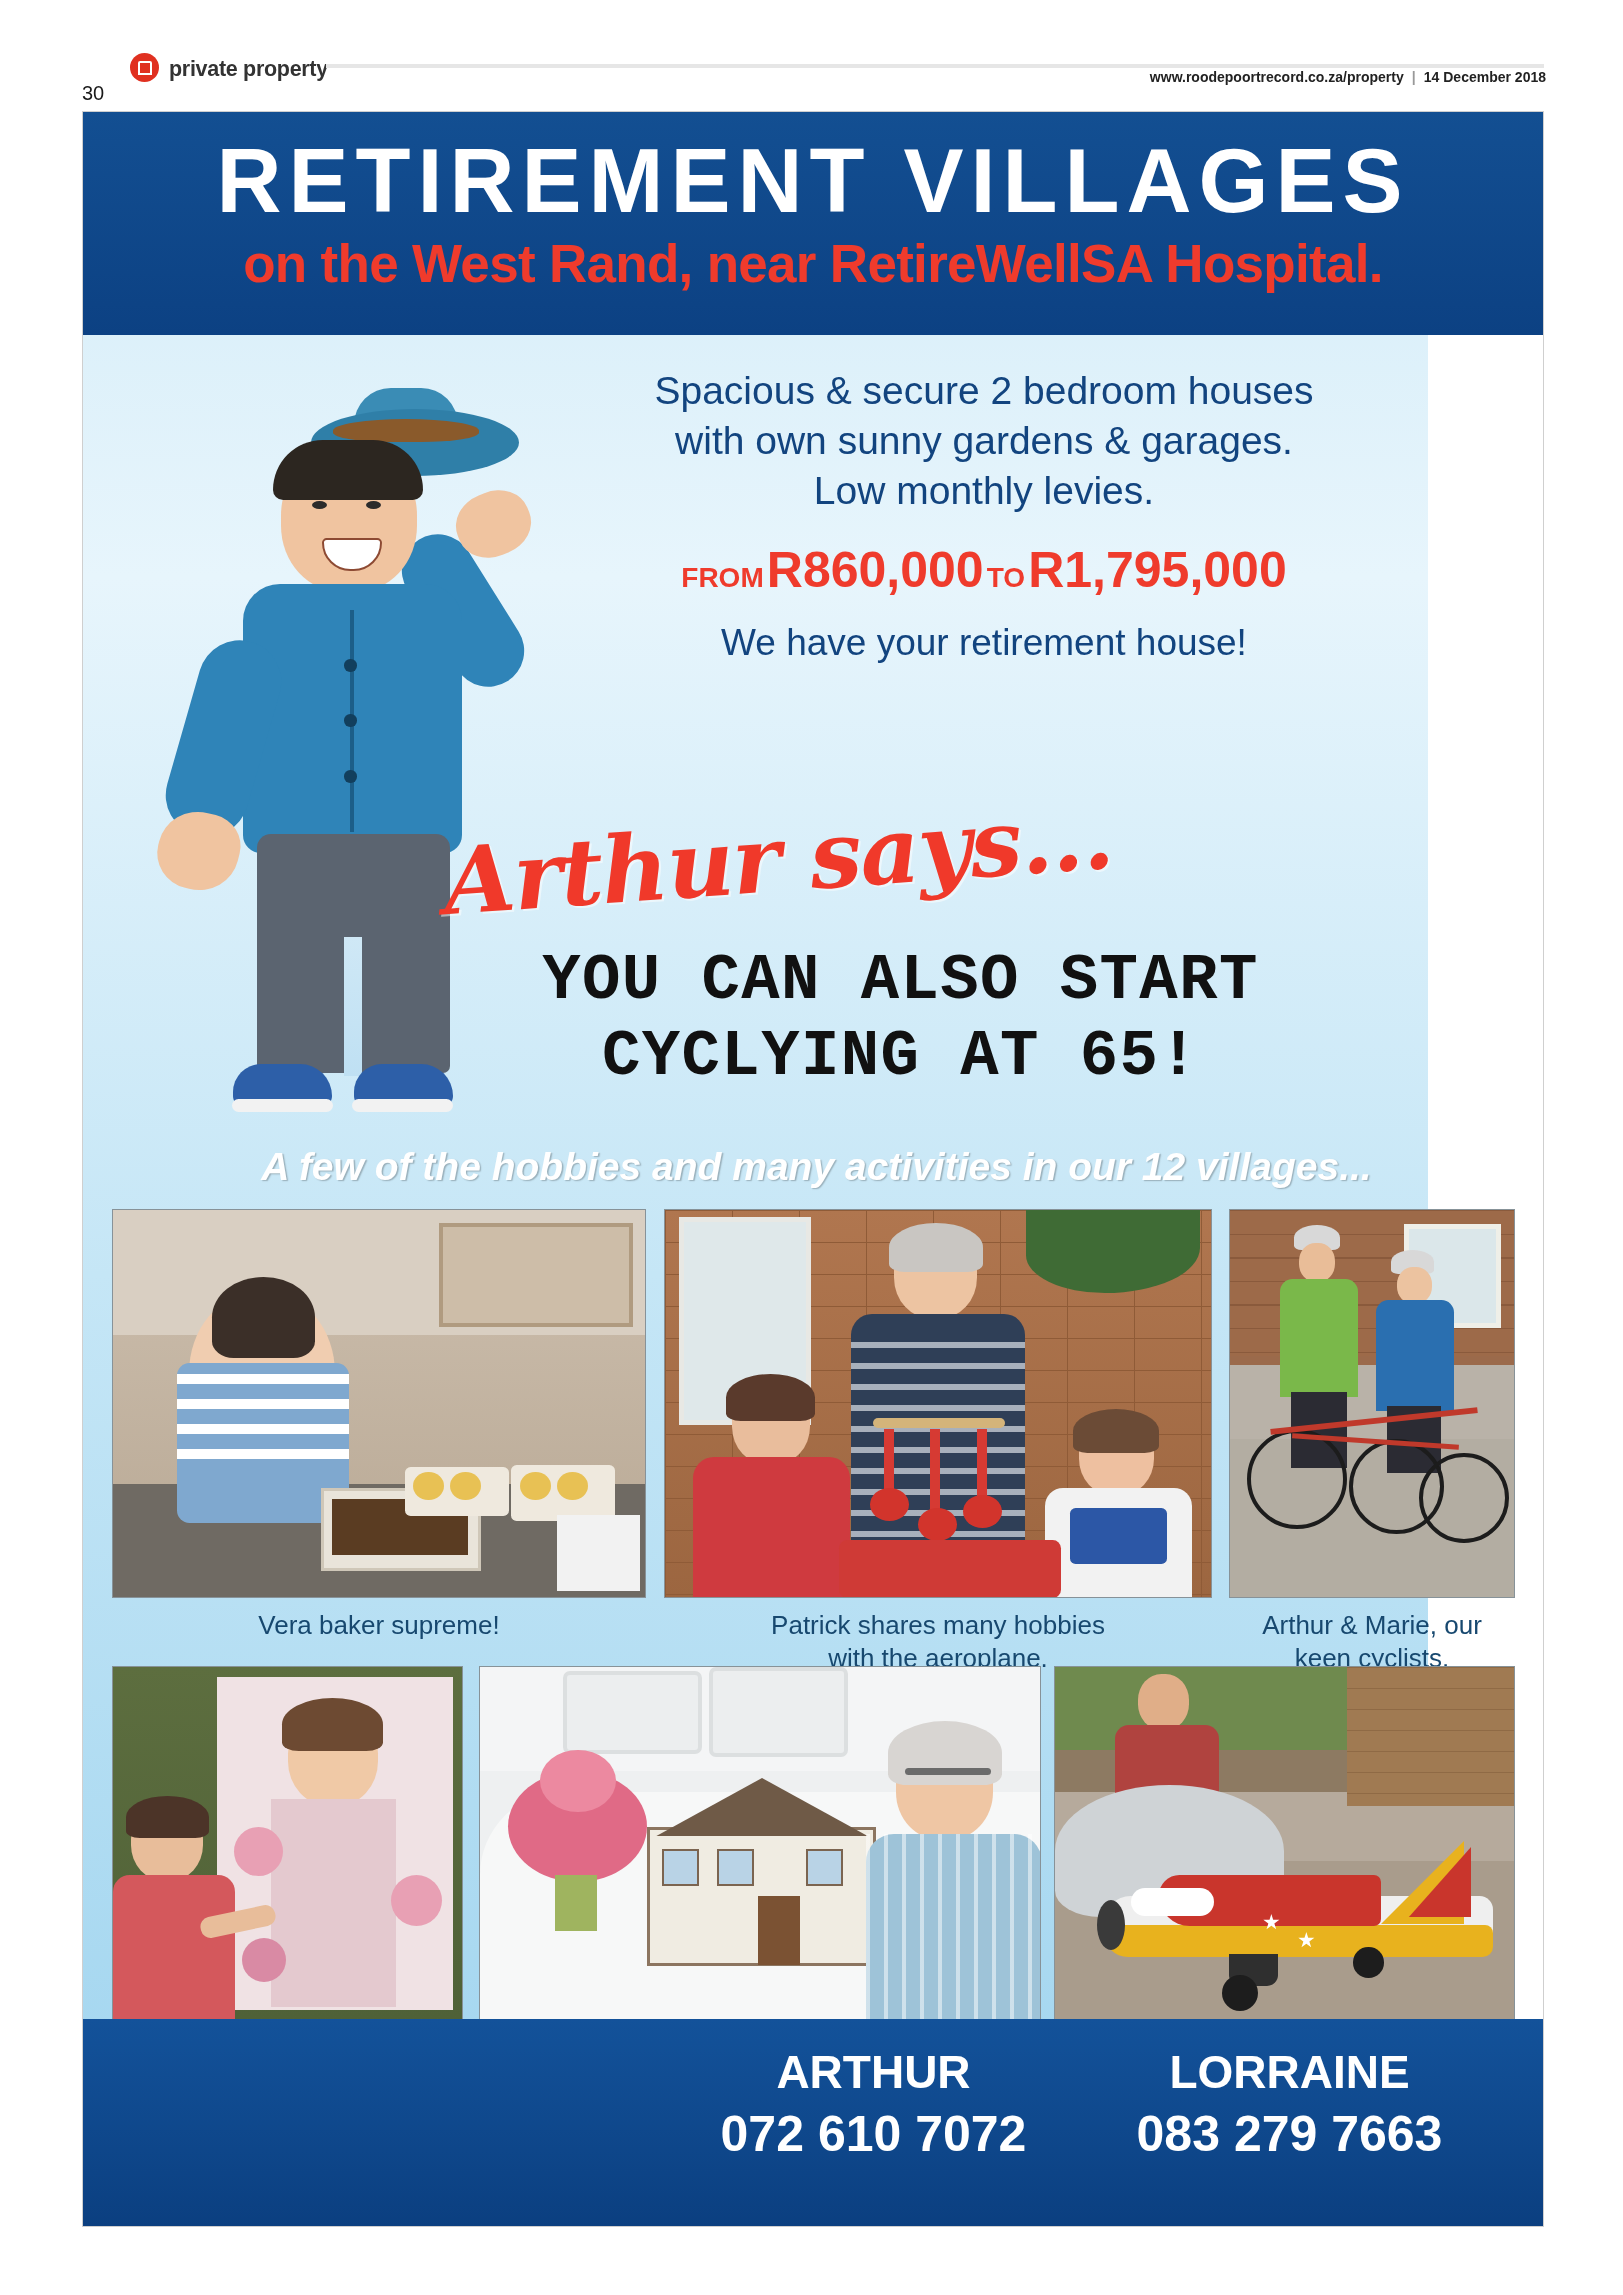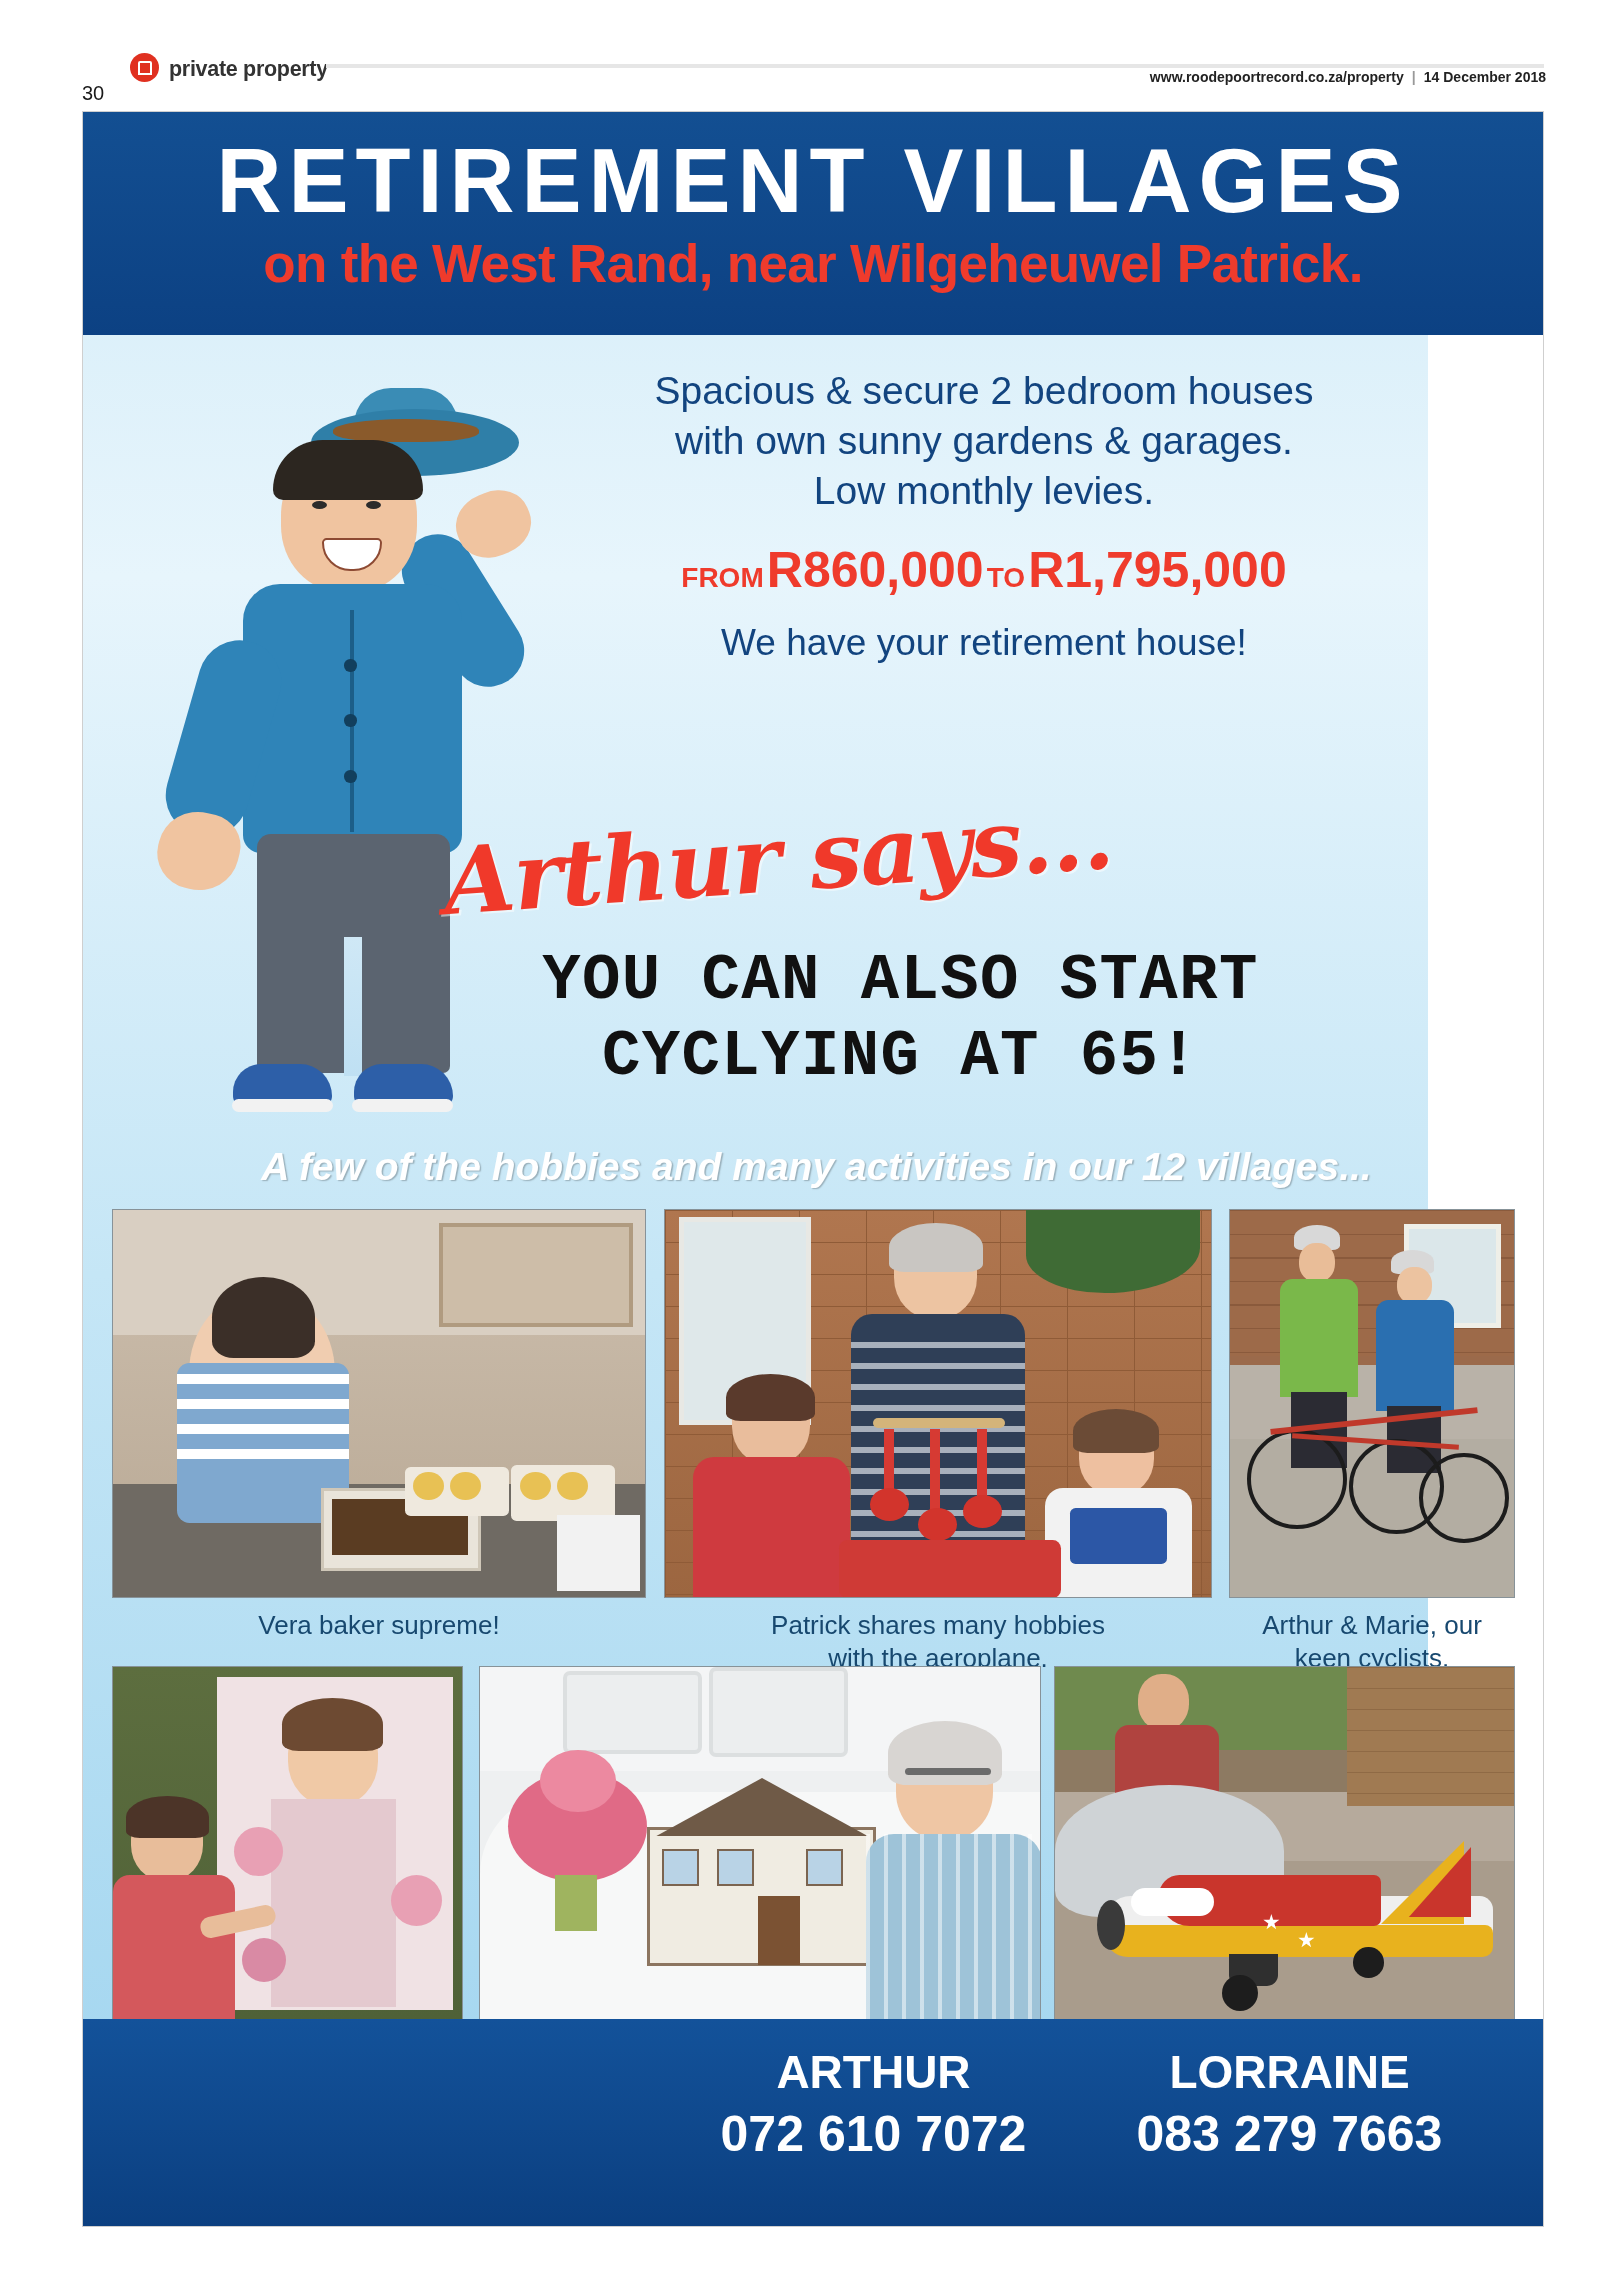--- a/index.html
+++ b/index.html
@@ -382,21 +382,21 @@
     <span>www.roodepoortrecord.co.za/property</span>
     <span class="sep">|</span>
     <span>14 December 2018</span>
   </div>
 </div>
 
 <div class="ad">
 
   <div class="banner">
     <h1 class="banner-title">RETIREMENT VILLAGES</h1>
-    <h2 class="banner-sub">on the West Rand, near Wilgeheuwel Patrick.</h2>
+    <h2 class="banner-sub">on the West Rand, near RetireWellSA Hospital.</h2>
   </div>
 
   <div class="mascot">
     <div class="m-hat-top"></div>
     <div class="m-hat"></div>
     <div class="m-hat-band"></div>
     <div class="m-arm-r"></div>
     <div class="m-hand-r"></div>
     <div class="m-head"></div>
     <div class="m-hair"></div>

